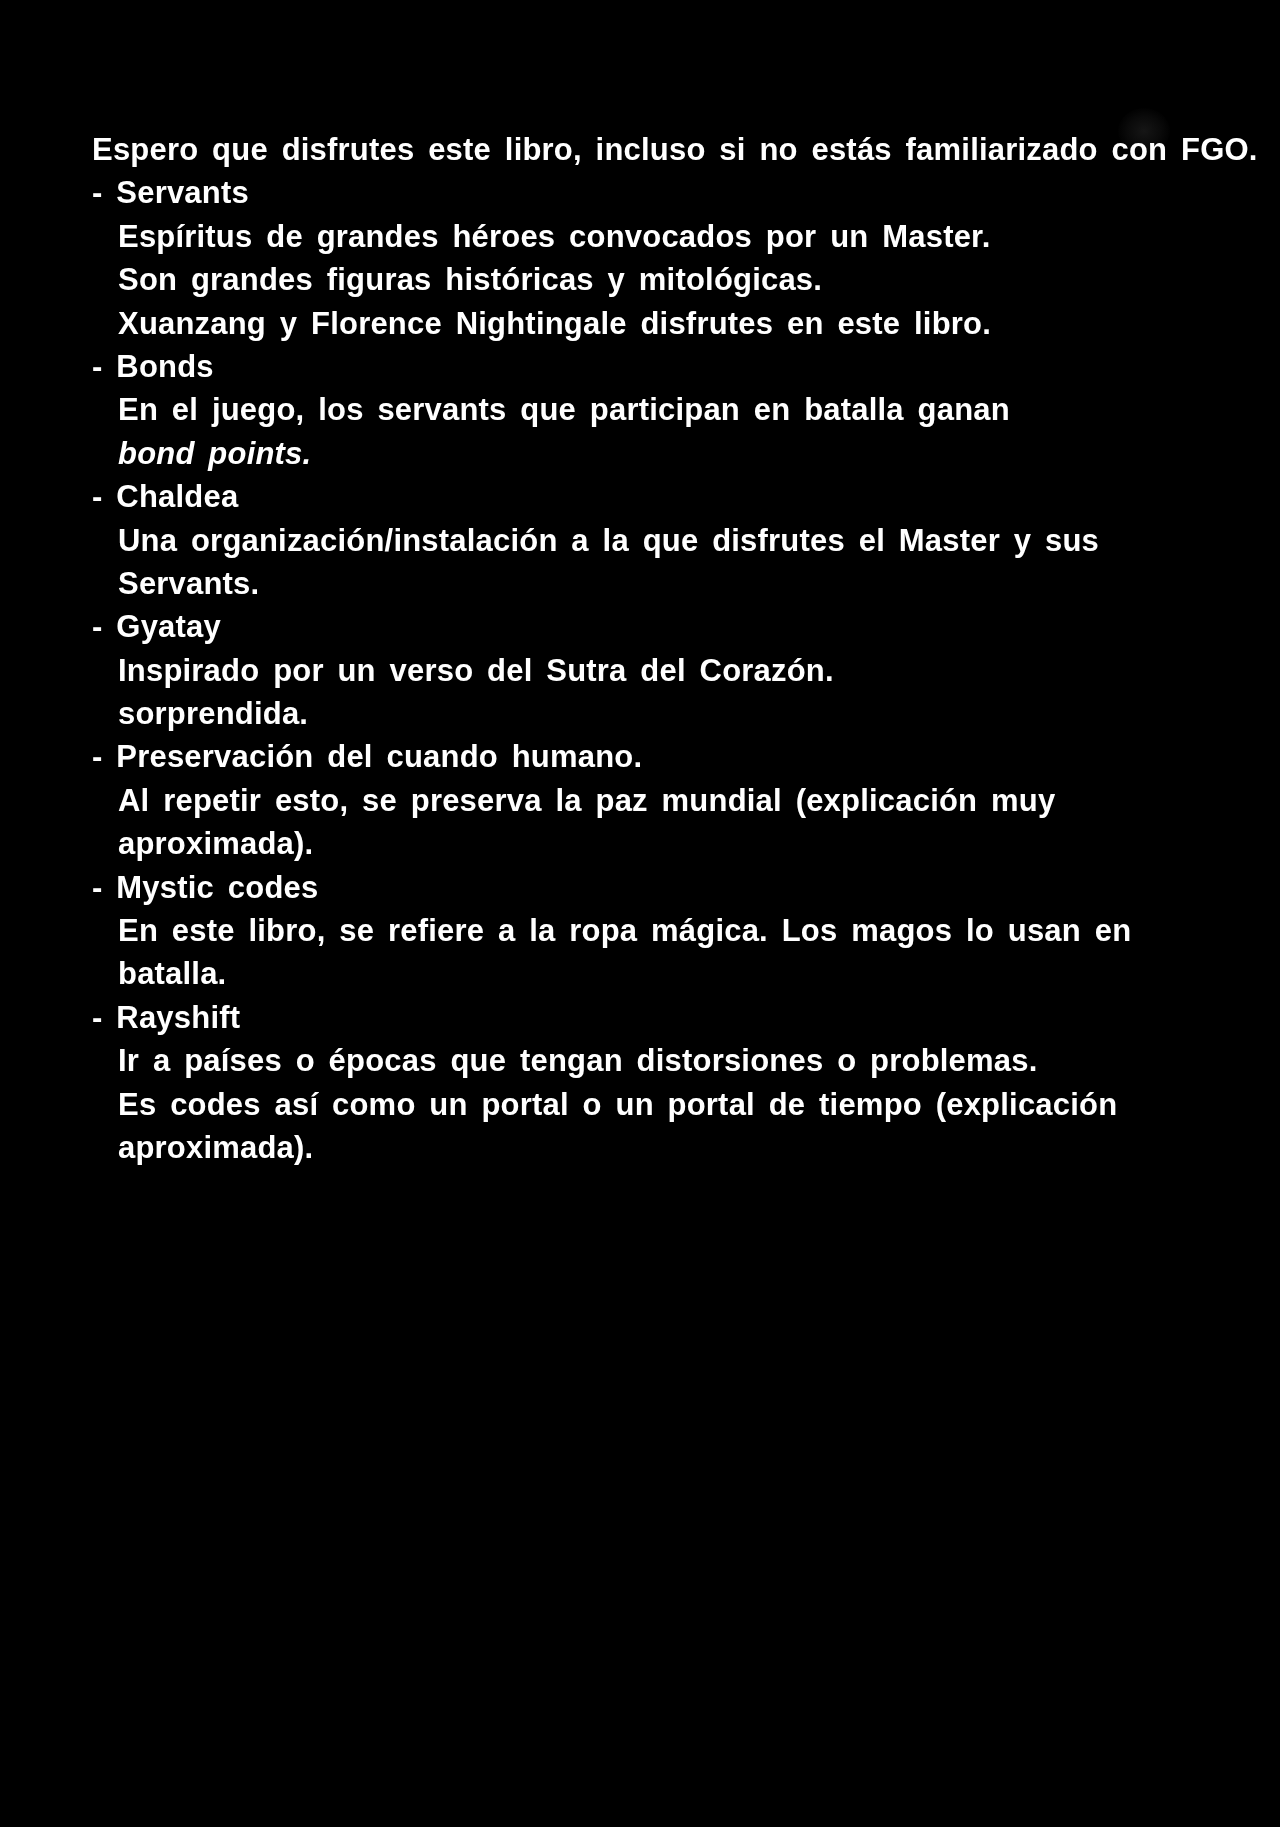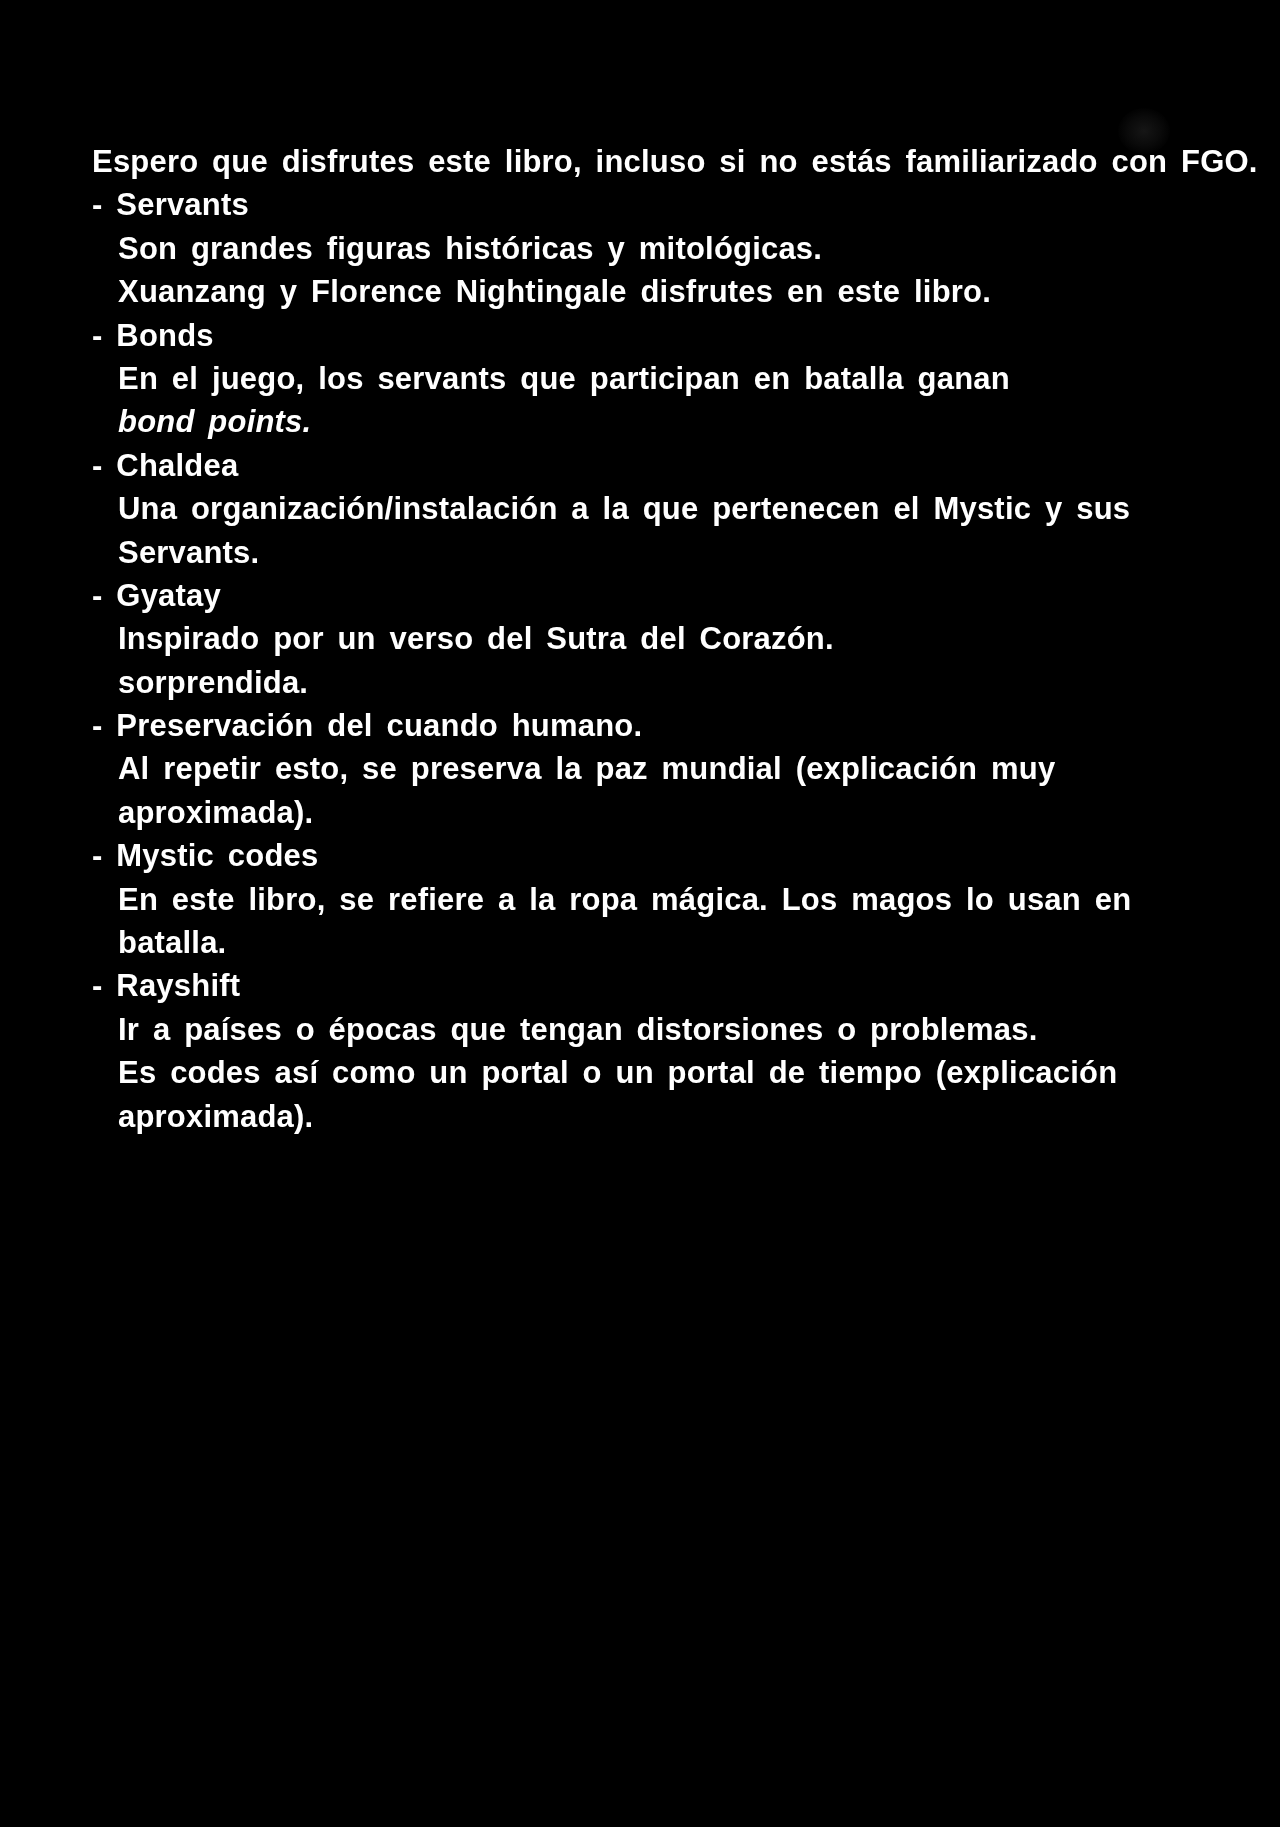--- a/index.html
+++ b/index.html
@@ -11,21 +11,21 @@
     position: relative;
     width: 1280px;
     height: 1827px;
     background: #000000;
     overflow: hidden;
     font-family: "Liberation Sans", "DejaVu Sans", sans-serif;
   }
   .textblock {
     position: absolute;
     left: 92px;
-    top: 140px;
+    top: 128px;
     width: 1160px;
     color: #ffffff;
     font-size: 31px;
     font-weight: bold;
     line-height: 43.4px;
     word-spacing: 5px;
     letter-spacing: 0.2px;
     white-space: nowrap;
   }
   .line {
@@ -53,29 +53,30 @@
 
 <div class="page">
 
   <div class="smudge"></div>
 
   <div class="textblock">
 
     <div class="line">Espero que disfrutes este libro, incluso si no estás familiarizado con FGO.</div>
 
     <div class="line">- Servants</div>
+    <div class="line indent">Espíritus de grandes héroes convocados por un Master.</div>
     <div class="line indent">Son grandes figuras históricas y mitológicas.</div>
     <div class="line indent">Xuanzang y Florence Nightingale disfrutes en este libro.</div>
 
     <div class="line">- Bonds</div>
     <div class="line indent">En el juego, los servants que participan en batalla ganan</div>
     <div class="line indent italic">bond points.</div>
 
     <div class="line">- Chaldea</div>
-    <div class="line indent">Una organización/instalación a la que pertenecen el Mystic y sus</div>
+    <div class="line indent">Una organización/instalación a la que disfrutes el Master y sus</div>
     <div class="line indent">Servants.</div>
 
     <div class="line">- Gyatay</div>
     <div class="line indent">Inspirado por un verso del Sutra del Corazón.</div>
     <div class="line indent">sorprendida.</div>
 
     <div class="line">- Preservación del cuando humano.</div>
     <div class="line indent">Al repetir esto, se preserva la paz mundial (explicación muy</div>
     <div class="line indent">aproximada).</div>
 

